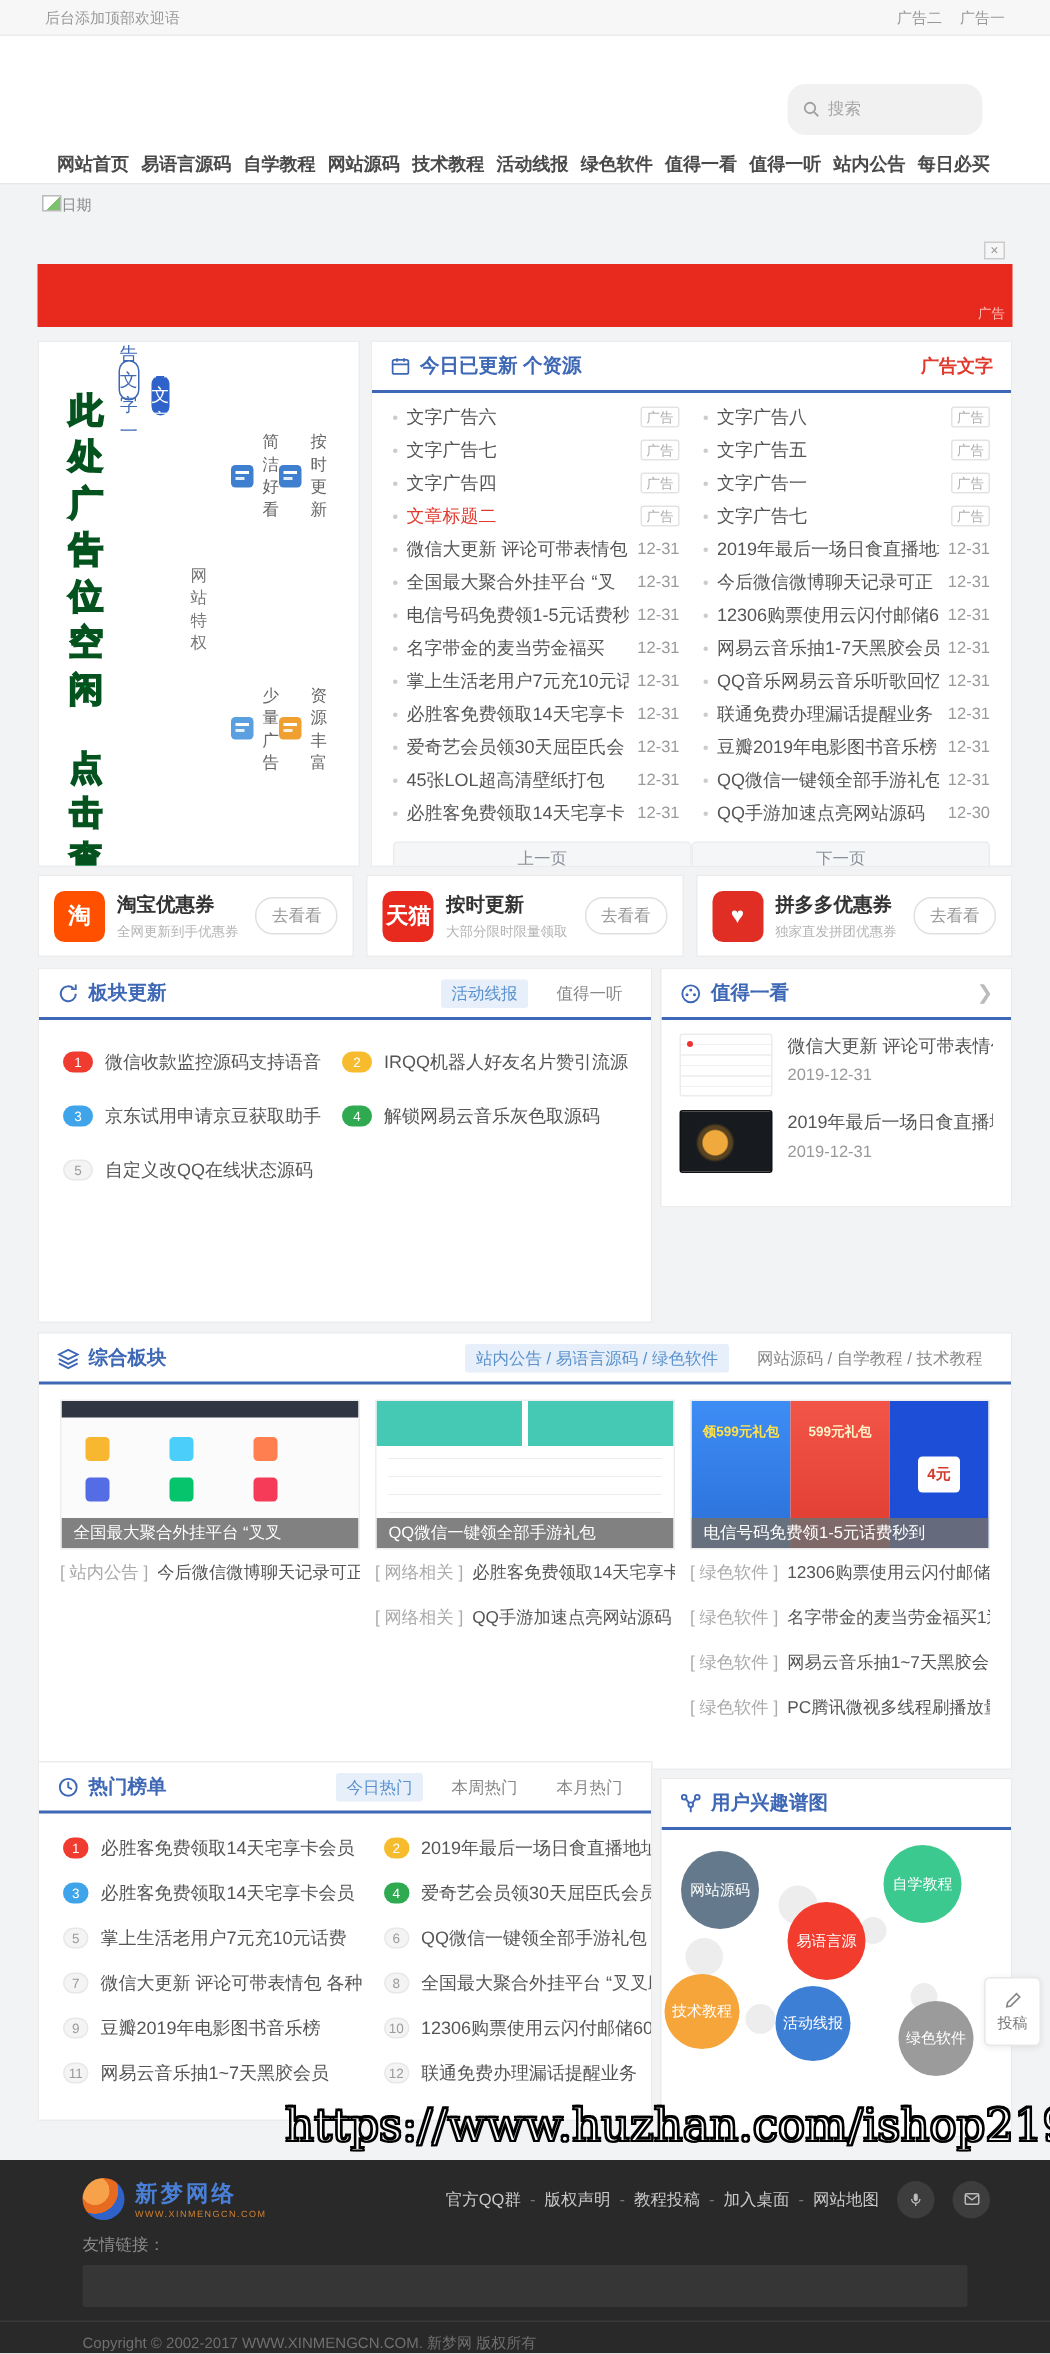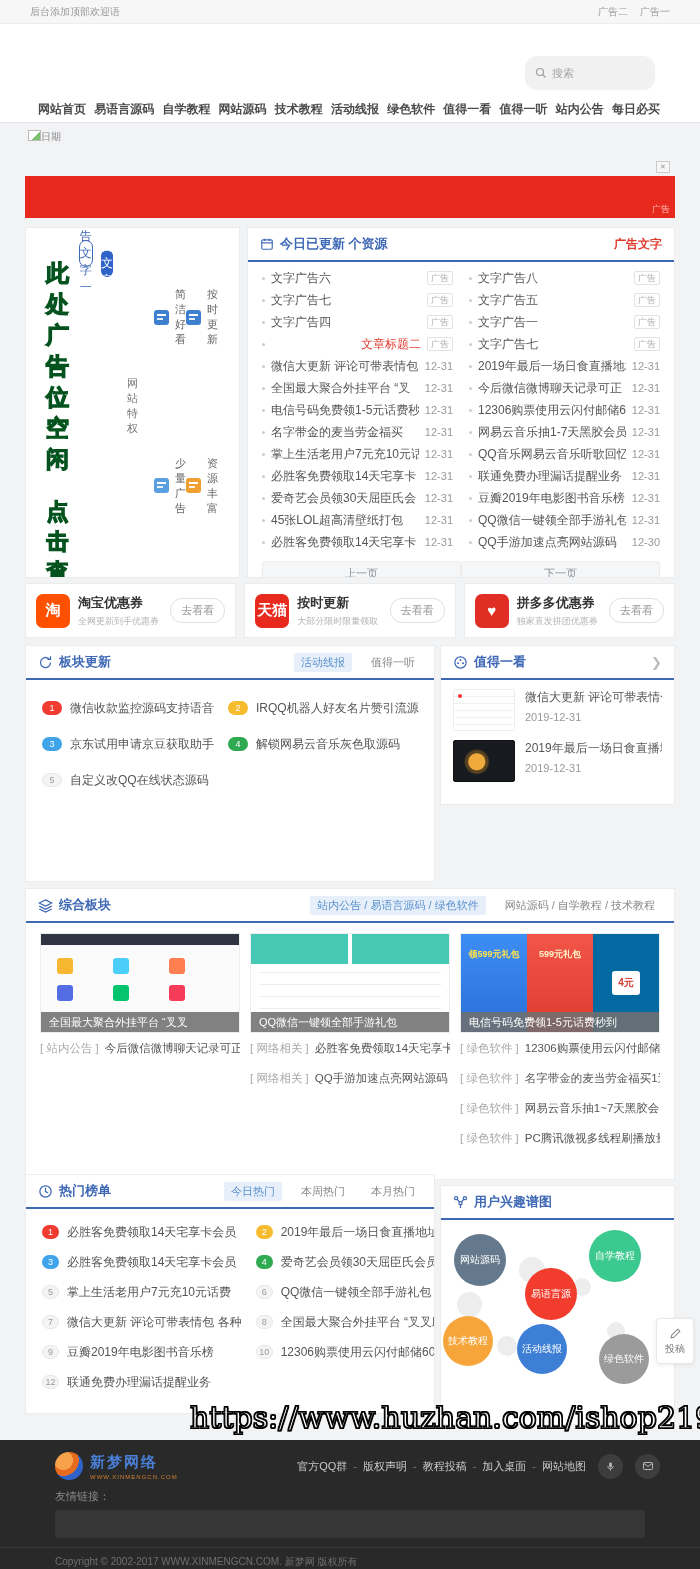--- a/index.html
+++ b/index.html
@@ -48,21 +48,21 @@
 .perk-icon{width:15px;height:15px;border-radius:3px;flex:none;position:relative;}
 .perk-icon::before{content:"";position:absolute;left:3px;top:4px;right:3px;height:2px;background:#fff;}
 .perk-icon::after{content:"";position:absolute;left:3px;top:8px;width:6px;height:2px;background:rgba(255,255,255,.85);}
 
 .today{left:247px;top:227px;width:428px;height:351px;}
 .side-label{font-size:12px;font-weight:bold;color:var(--redText);}
 .t-list{display:grid;grid-template-columns:1fr 1fr;column-gap:16px;padding:5px 14px 0;}
 .t-row{display:flex;align-items:center;gap:6px;height:22px;cursor:pointer;}
 .dot{width:3px;height:3px;background:#ccc;border-radius:50%;flex:none;}
 .row-text{flex:1;font-size:12px;color:#555;white-space:nowrap;overflow:hidden;}
-.row-text[data-hl="true"]{color:var(--redText);text-align:right;}
+.row-text[data-hl="true"]{color:var(--redText);}
 .ad-badge{flex:none;font-size:9px;color:#b0b0b0;border:1px solid #e3e3e3;border-radius:2px;padding:0 3px;line-height:12px;}
 .date{flex:none;font-size:11px;color:#999;}
 .pager{display:flex;padding:8px 14px;}
 .pg{flex:1;height:24px;line-height:22px;text-align:center;background:#f5f6f7;border:1px solid #ececec;border-radius:3px;color:#8a8f99;font-size:11px;cursor:pointer;}
 
 .promos{left:25px;top:583px;width:650px;height:55px;display:flex;gap:8px;}
 .promo-card{flex:1;background:#fff;border:1px solid var(--cardBorder);display:flex;align-items:center;padding:0 10px;cursor:pointer;}
 .promo-icon{width:34px;height:34px;border-radius:7px;color:#fff;display:flex;align-items:center;justify-content:center;font-weight:bold;flex:none;font-size:15px;}
 .promo-info{flex:1;margin-left:8px;overflow:hidden;}
 .promo-title{font-size:13px;font-weight:bold;color:#333;white-space:nowrap;}
@@ -98,21 +98,21 @@
 .z-site-bar,.z-tiles,.z-teal-top,.z-lines,.z-panels{display:none;}
 .zimg[data-img="site"]{background:#fbfbfb;}
 .zimg[data-img="site"] .z-site-bar{display:block;height:11px;background:#2f3542;}
 .zimg[data-img="site"] .z-tiles{display:block;position:absolute;left:16px;top:24px;width:16px;height:16px;border-radius:3px;background:#f7b731;box-shadow:56px 0 0 #4bcffa,112px 0 0 #ff7f50,0 27px 0 #546de5,56px 27px 0 #05c46b,112px 27px 0 #f53b57;}
 .zimg[data-img="teal"] .z-teal-top{display:block;height:30px;background:linear-gradient(90deg,#45c8b4 49%,#fff 49% 51%,#45c8b4 51%);}
 .zimg[data-img="teal"] .z-lines{display:block;position:absolute;left:8px;right:8px;top:38px;height:44px;background:repeating-linear-gradient(180deg,#ececec 0 1px,transparent 1px 12px);}
 .zimg[data-img="promo"] .z-panels{display:flex;position:absolute;inset:0;}
 .zp{flex:1;display:flex;justify-content:center;font-weight:bold;}
 .zp1{background:linear-gradient(180deg,#3d8df5,#2b6fd8);color:#ffe24a;font-size:9px;padding-top:14px;}
 .zp2{background:linear-gradient(180deg,#f25548,#e03b30);color:#fff3c8;font-size:9px;padding-top:14px;}
-.zp3{background:#0369a1;align-items:center;}
+.zp3{background:#1d4ed8;align-items:center;}
 .zp3 span{background:#fff;color:#d23b2e;padding:5px 6px;border-radius:3px;font-size:10px;}
 .z-links .z-link{display:flex;align-items:center;height:30px;font-size:11.5px;overflow:hidden;cursor:pointer;}
 .z-tag{color:#aaa;margin-right:6px;flex:none;}
 .z-tag::before{content:"[ ";}
 .z-tag::after{content:" ]";}
 .z-text{color:#555;white-space:nowrap;overflow:hidden;}
 
 .hot{left:25px;top:1174px;width:410px;height:240px;}
 .hot-list{display:grid;grid-template-columns:1fr 1fr;column-gap:14px;padding:8px 16px;}
 .hot-item{display:flex;align-items:center;gap:8px;height:30px;cursor:pointer;}
@@ -634,20 +634,24 @@
         </div>
         <div class="hot-item">
           <span class="badge" data-variant="plain">9</span>
           <span class="hot-text">豆瓣2019年电影图书音乐榜</span>
         </div>
         <div class="hot-item">
           <span class="badge" data-variant="plain">10</span>
           <span class="hot-text">12306购票使用云闪付邮储60-30</span>
         </div>
         <div class="hot-item">
+          <span class="badge" data-variant="plain">11</span>
+          <span class="hot-text">网易云音乐抽1~7天黑胶会员</span>
+        </div>
+        <div class="hot-item">
           <span class="badge" data-variant="plain">12</span>
           <span class="hot-text">联通免费办理漏话提醒业务</span>
         </div>
       </div>
   </div>
 
   <div class="abs card bubble-card">
     <div class="card-head">
       <span>
           <svg width="15" height="15" viewBox="0 0 24 24">

